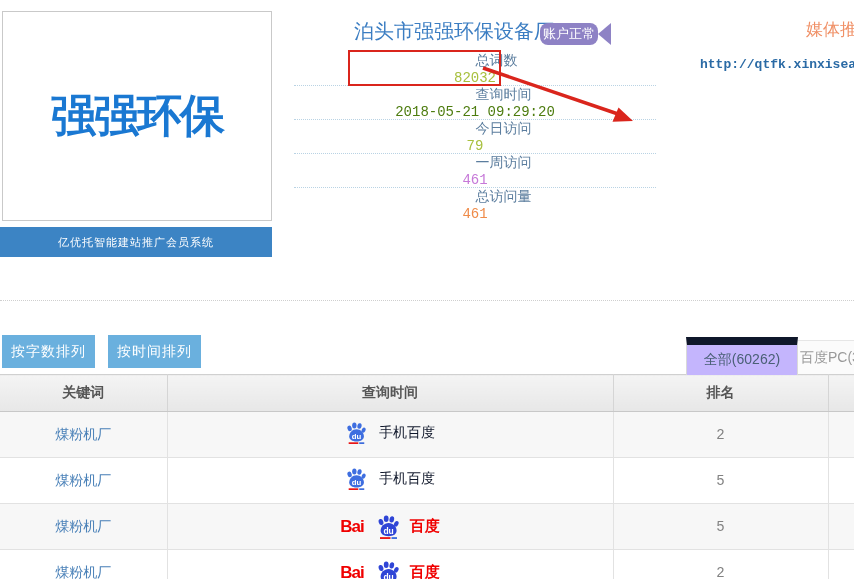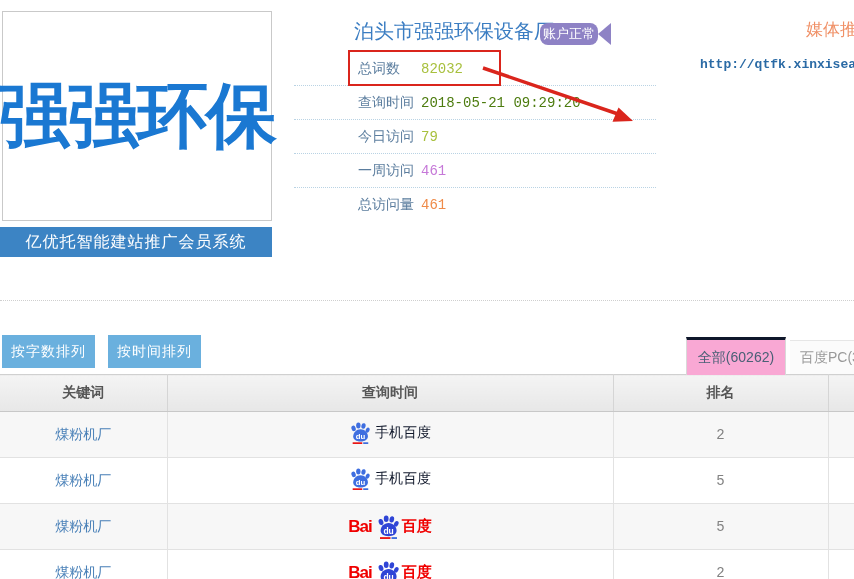--- a/index.html
+++ b/index.html
@@ -2,58 +2,58 @@
 <html><head>
 <meta charset="utf-8">
 <style>
   html,body{margin:0;padding:0;background:#fff;}
   body{font-family:"Liberation Sans",sans-serif;}
   #page{position:relative;width:854px;height:579px;overflow:hidden;background:#fff;}
 
   
   .logo-box{position:absolute;left:2px;top:11px;width:268px;height:208px;
     border:1px solid #c9c9c9;background:#fff;display:flex;align-items:center;justify-content:center;}
-  .logo-text{font-size:71px;font-weight:bold;color:#1a78d2;letter-spacing:-2px;
+  .logo-text{font-size:45px;font-weight:bold;color:#1a78d2;letter-spacing:-2px;
     filter:blur(0.7px);white-space:nowrap;}
   .banner{position:absolute;left:0;top:227px;width:272px;height:30px;background:#3c84c4;
-    color:#fff;font-size:16px;display:flex;align-items:center;justify-content:center;letter-spacing:1px;}
+    color:#fff;font-size:11px;display:flex;align-items:center;justify-content:center;letter-spacing:1px;}
 
   .company-title{position:absolute;left:354px;top:18px;font-size:20px;color:#3b7dc2;
     white-space:nowrap;font-weight:500;}
   .badge{position:absolute;left:540px;top:23px;height:22px;background:#8e82c5;color:#fff;
     font-size:13px;line-height:22px;width:58px;text-align:center;border-radius:8px;}
   .badge::after{content:"";position:absolute;right:-13px;top:0;width:13px;height:100%;
     background:#8e82c5;clip-path:polygon(100% 0,100% 100%,0 50%);}
 
   .media-label{position:absolute;left:806px;top:18px;font-size:17px;color:#f09066;white-space:nowrap;}
   .site-url{position:absolute;left:700px;top:57px;font-family:"Liberation Mono",monospace;
     font-size:13px;font-weight:bold;color:#2a6aa5;white-space:nowrap;text-decoration:none;}
 
   .stats{position:absolute;left:294px;top:52px;width:362px;}
-  .stat-row{height:33px;display:flex;align-items:center;border-bottom:1px dotted #b9d3e4;}
+  .stat-row{height:33px;display:flex;align-items:center;border-bottom:1px dotted #b9d3e4;flex-direction:column;}
   .stat-row:last-child{border-bottom:none;}
   .stat-label{margin-left:64px;width:63px;font-size:14px;color:#5b7d9e;white-space:nowrap;flex:0 0 auto;}
   .stat-value{font-family:"Liberation Mono",monospace;font-size:14px;white-space:nowrap;}
 
   .page-divider{position:absolute;left:0;top:300px;width:854px;height:0;
     border-bottom:1px dotted #cfcfcf;}
 
   
   .annotation-layer{position:absolute;left:0;top:0;width:854px;height:579px;
     pointer-events:none;z-index:6;}
 
   
   .sort-btn{position:absolute;top:335px;width:93px;height:33px;background:#6ab0de;border:none;
     color:#fff;font-size:14px;font-family:"Liberation Sans",sans-serif;letter-spacing:1px;cursor:pointer;}
   #sort-btn-words{left:2px;}
   #sort-btn-time{left:108px;}
 
   .tab{position:absolute;box-sizing:border-box;font-size:14px;cursor:pointer;}
-  .tab-active{left:686px;top:337px;width:100px;height:38px;background:#f9a8d4;
-    border-top:3px solid #0f172a;border-left:1px solid #d9d9d9;border-right:1px solid #d9d9d9;
+  .tab-active{left:686px;top:337px;width:112px;height:38px;background:#c4b5fd;
+    border-top:8px solid #0f172a;border-left:1px solid #d9d9d9;border-right:1px solid #d9d9d9;
     color:#4a6076;display:flex;align-items:center;justify-content:center;z-index:3;}
   .tab-inactive{left:790px;top:340px;width:132px;height:34px;background:#fbfbfb;
     border-top:1px solid #e6e6e6;color:#9a9a9a;display:flex;align-items:center;
     justify-content:flex-start;padding-left:10px;}
 
   
   table.kw-table{position:absolute;left:0;top:374px;width:944px;border-collapse:collapse;
     table-layout:fixed;font-size:14px;}
   .kw-table col.c1{width:167px;} .kw-table col.c2{width:446px;}
   .kw-table col.c3{width:215px;} .kw-table col.c4{width:116px;}
@@ -61,21 +61,21 @@
     font-weight:bold;border-right:1px solid #d5d5d5;border-top:1px solid #d0d0d0;
     border-bottom:1px solid #c8c8c8;text-align:center;}
   .kw-table th:last-child{border-right:none;}
   .kw-table td{height:43px;border-right:1px solid #e2e2e2;border-bottom:1px solid #e2e2e2;
     text-align:center;vertical-align:middle;}
   .kw-table td:last-child{border-right:none;}
   .kw-table tr.odd td{background:#f7f7f7;}
   .kw-table tr.even td{background:#ffffff;}
   a.kw{color:#4a81b8;text-decoration:none;cursor:pointer;}
   td.col-rank{font-family:"Liberation Mono",monospace;color:#828282;}
-  .engine-wrap{display:inline-flex;align-items:center;gap:4px;}
+  .engine-wrap{display:inline-flex;align-items:center;gap:12px;}
   .engine-label{color:#0f172a;}
   .bai{color:#f00000;font-weight:bold;font-size:17px;letter-spacing:-1px;}
   .baidu-cn{color:#f00000;font-weight:bold;font-size:15px;margin-left:-2px;}
 </style>
 </head>
 <body>
 
 <div id="page">
 
   <div class="logo-box">

